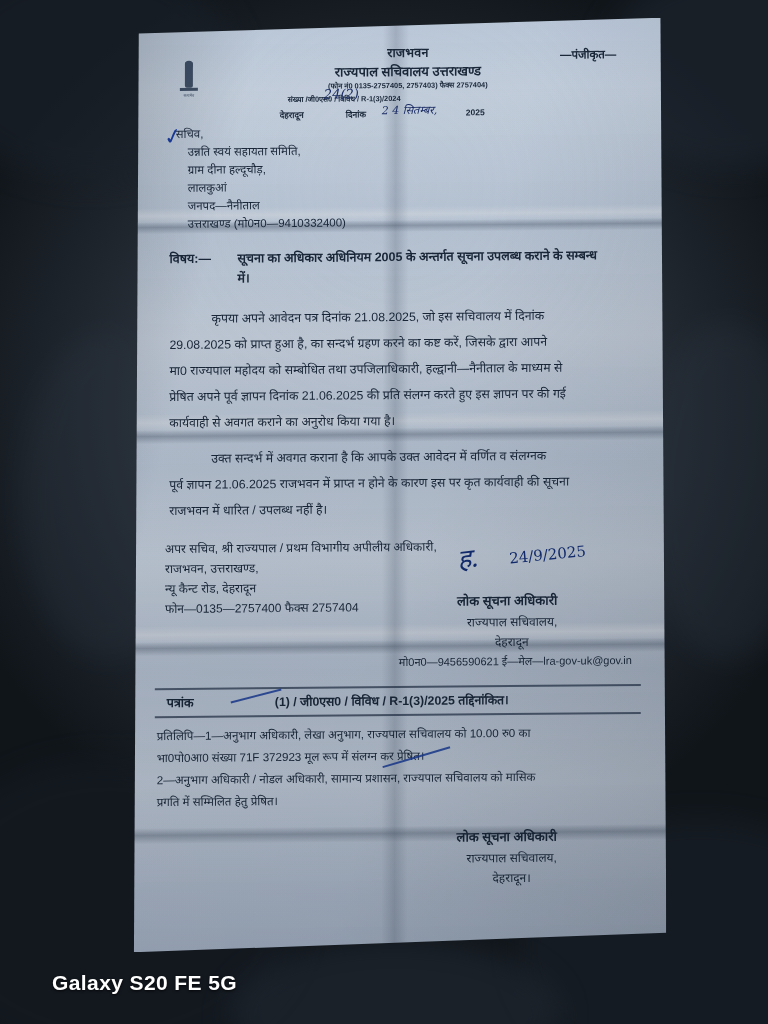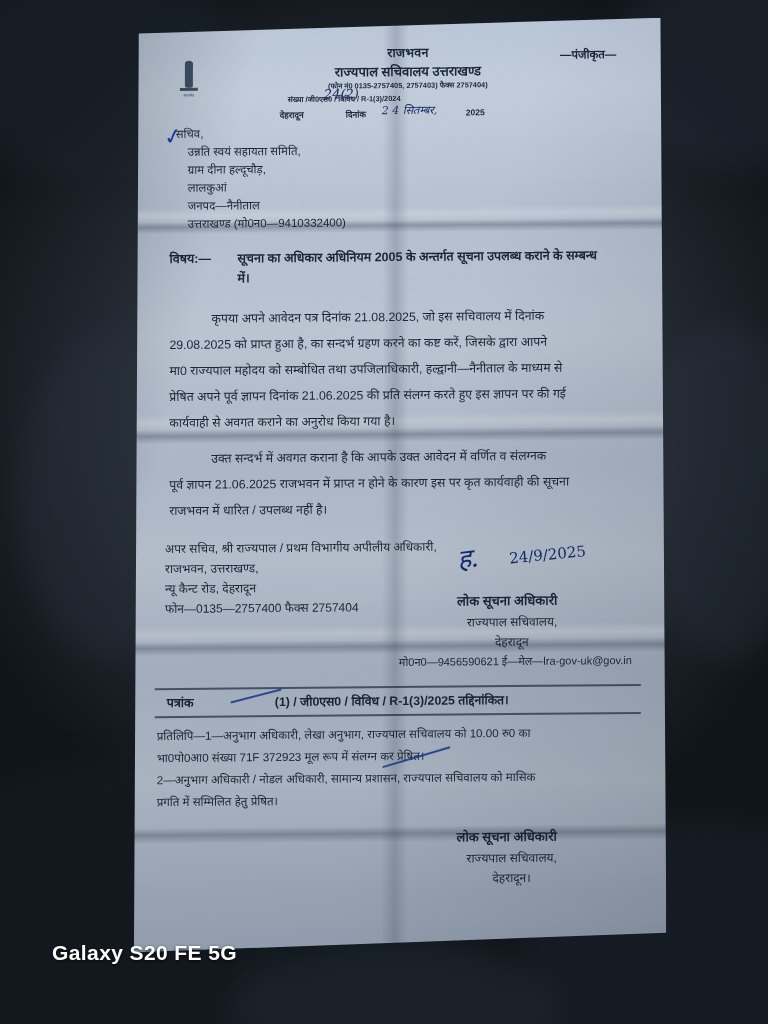--- a/index.html
+++ b/index.html
@@ -159,21 +159,21 @@
     background:
       radial-gradient(ellipse 70% 40% at 50% 18%, rgba(255,255,255,.10), rgba(0,0,0,0) 70%),
       linear-gradient(180deg, rgba(30,50,80,.10), rgba(0,0,0,.18));
     mix-blend-mode: multiply;
   }
 
   
   #watermark {
     position: absolute;
     left: 52px;
-    bottom: 59px;
+    bottom: 29px;
     color: #ffffff;
     font-size: 21px;
     font-weight: 700;
     letter-spacing: .4px;
     text-shadow: 0 1px 3px rgba(0,0,0,.8);
     font-family: "Liberation Sans", sans-serif;
   }
 </style>
 </head>
 <body>

